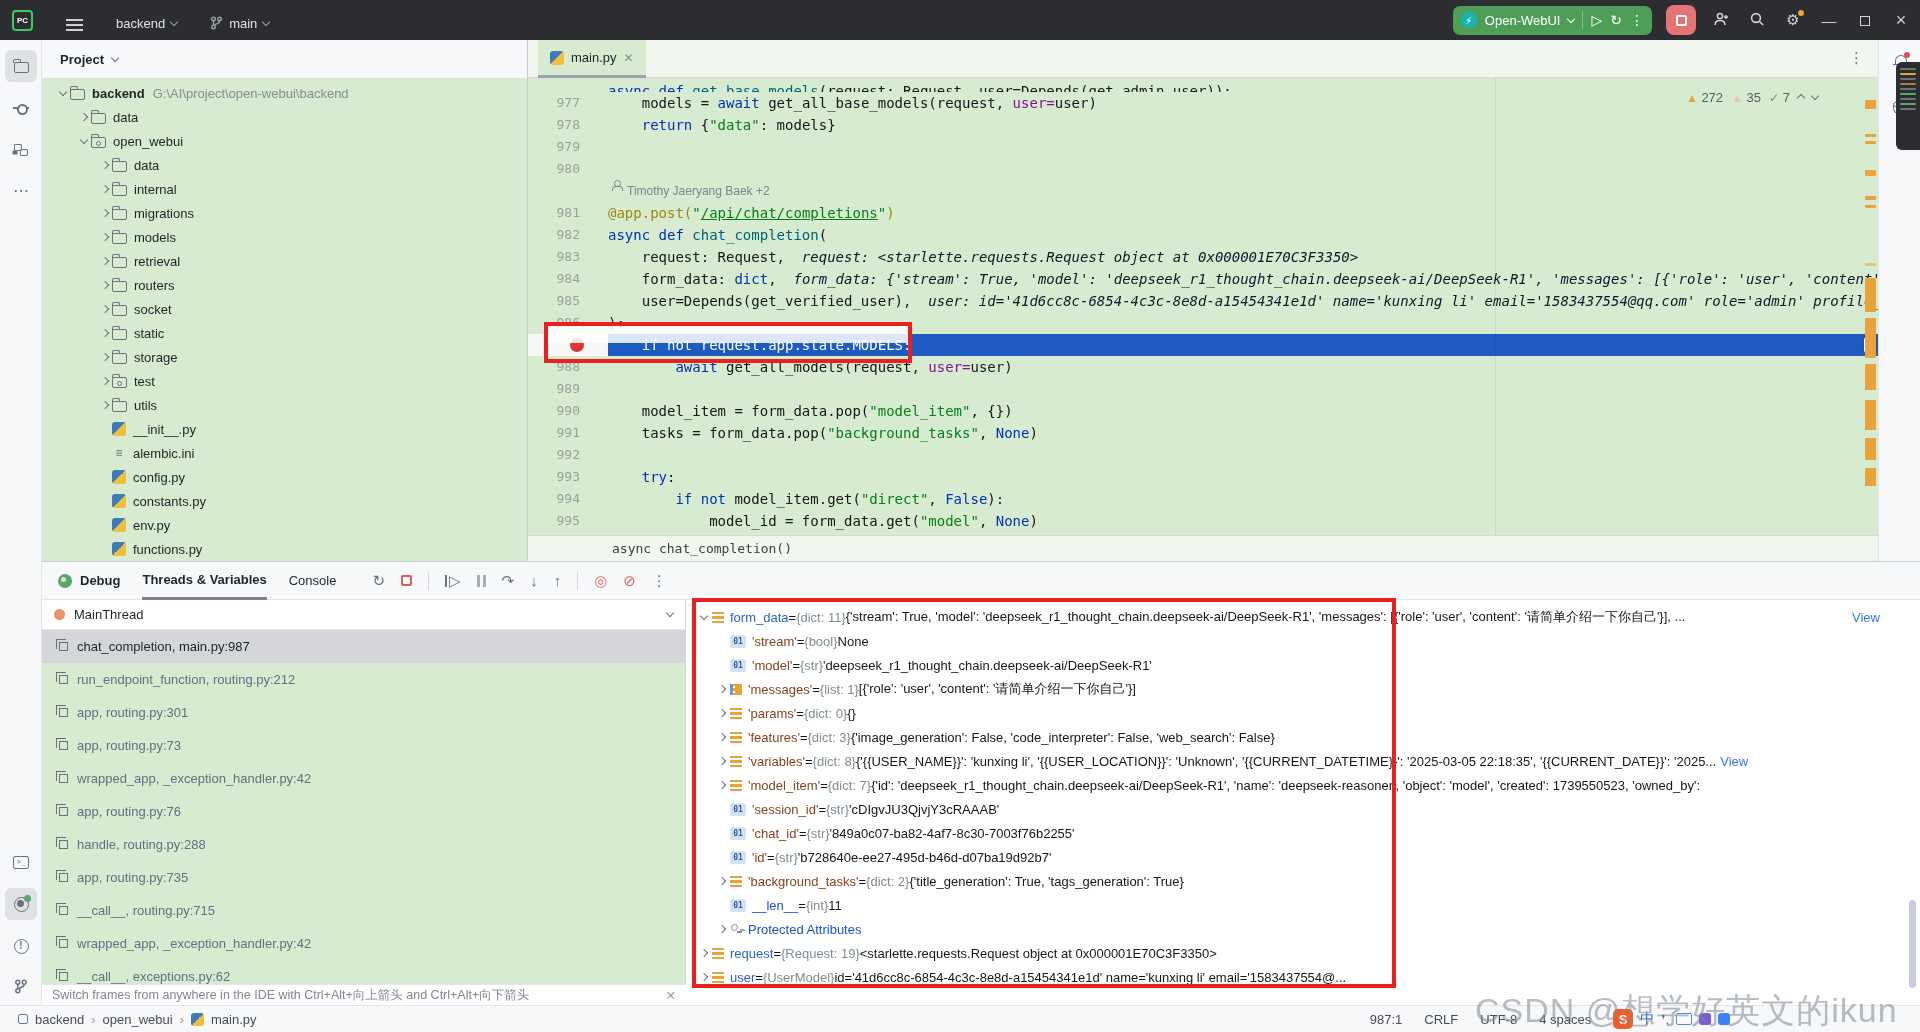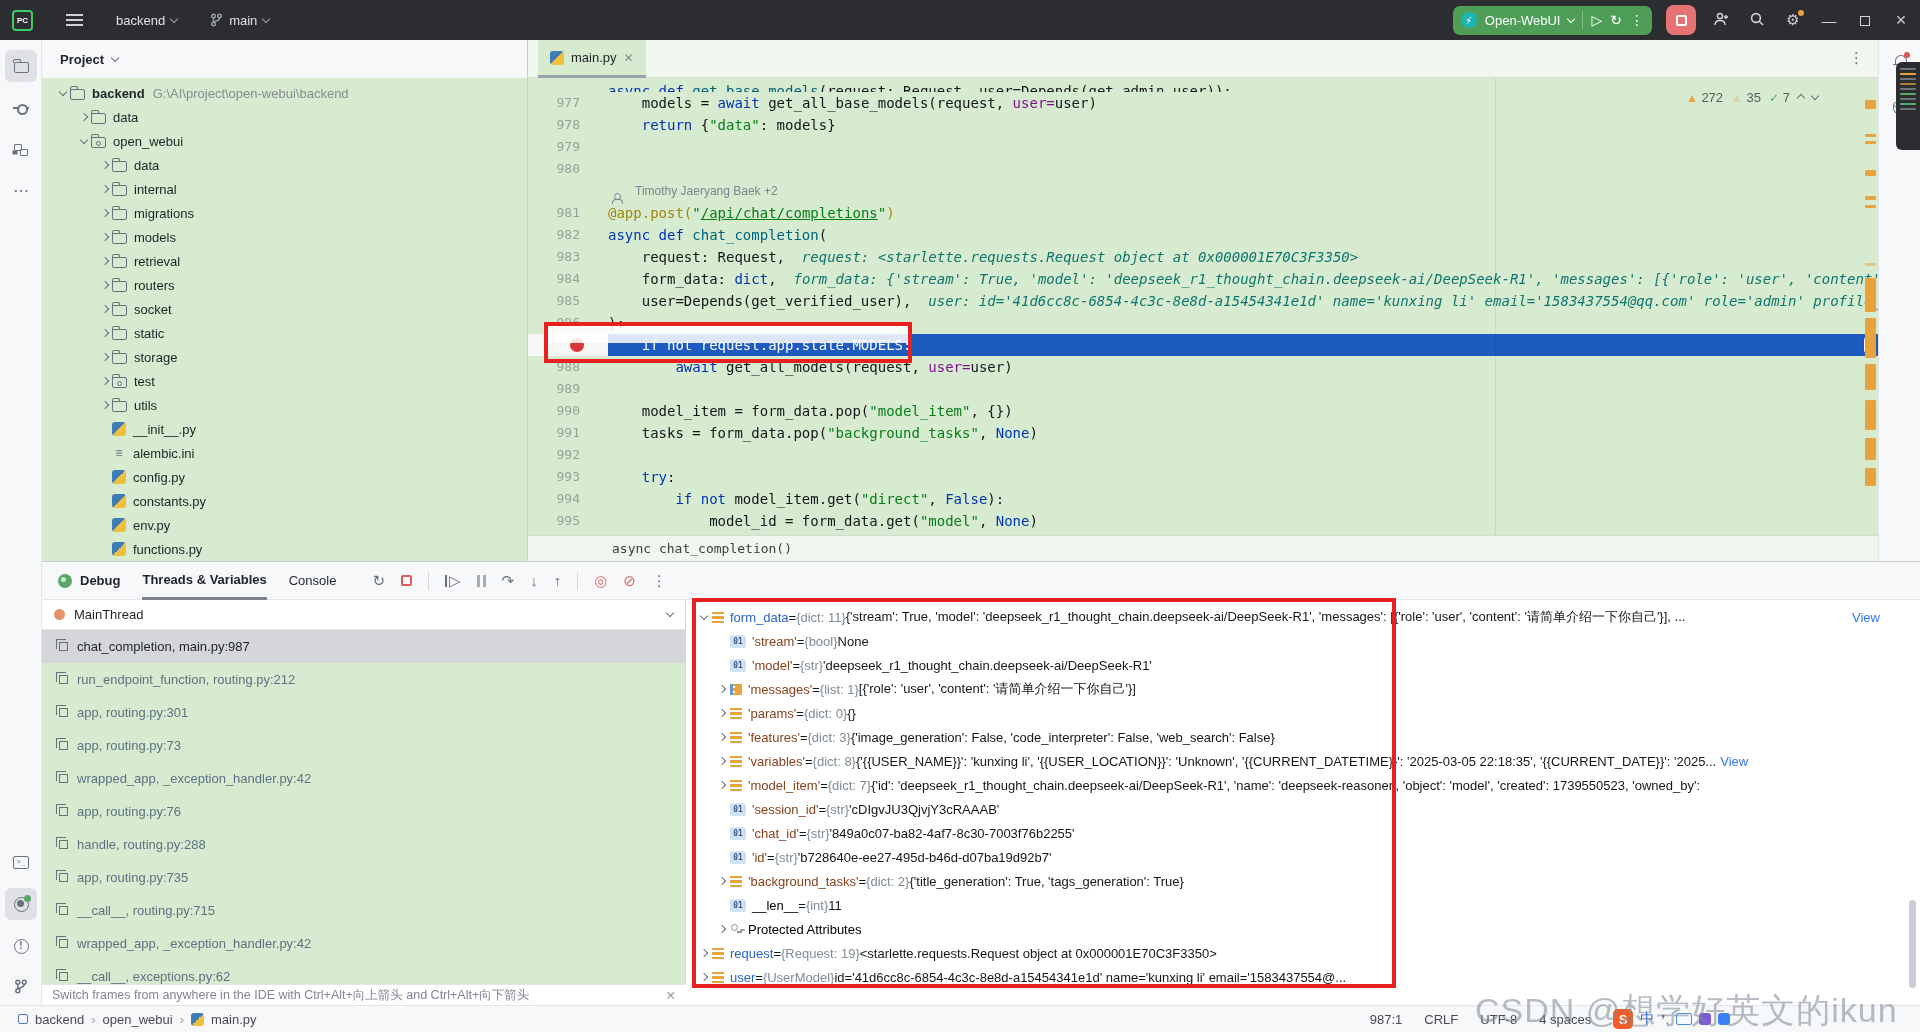--- a/index.html
+++ b/index.html
@@ -1,21 +1,21 @@
 <!DOCTYPE html>
 <html><head>
 <meta charset="utf-8">
 <style>
   *{margin:0;padding:0;box-sizing:border-box}
   html,body{width:1920px;height:1032px;overflow:hidden;background:#fff;
     font-family:"Liberation Sans","DejaVu Sans",sans-serif;font-size:13px;color:#1f2328}
   .abs{position:absolute}
   
   #titlebar{position:absolute;left:0;top:0;width:1920px;height:40px;background:#2b2d30;color:#ced0d6;display:flex;align-items:center}
-  .tb-left{display:flex;align-items:center;gap:33px;padding-left:12px}
+  .tb-left{display:flex;align-items:flex-end;gap:33px;padding-left:12px}
   .pc-logo{width:21px;height:21px;border:2px solid #3fca64;border-radius:4px;color:#fff;font-size:8px;font-weight:bold;display:flex;align-items:center;justify-content:center}
   .burger{width:17px;height:12px;border-top:2px solid #ced0d6;border-bottom:2px solid #ced0d6;position:relative}
   .burger::before{content:"";position:absolute;left:0;top:3px;width:100%;height:2px;background:#ced0d6}
   .tb-item{display:flex;align-items:center;gap:6px;color:#dfe1e5;font-size:13px}
   .chev{width:6px;height:6px;border-right:1.6px solid #9da0a8;border-bottom:1.6px solid #9da0a8;transform:rotate(45deg);margin-top:-3px}
   .chev.r{transform:rotate(-45deg);margin-top:0}
   .chev.dark{border-color:#6c707e}
   .tb-right{position:absolute;right:8px;top:0;height:40px;display:flex;align-items:center;gap:14px}
   .run-pill{height:29px;background:#4f9e58;border-radius:7px;display:flex;align-items:center;color:#fff;padding:0 8px;gap:8px}
   .bolt{width:16px;height:16px;border-radius:50%;background:#1ab5b0;color:#fff;font-size:10px;display:flex;align-items:center;justify-content:center}
@@ -63,25 +63,25 @@
   .tab .x{color:#8a8e96;font-size:12px}
   .tab-kebab{position:absolute;right:14px;top:9px;color:#6c707e;font-size:15px}
   #code{position:absolute;left:0;top:38px;width:100%;height:457px;overflow:hidden;font-family:"DejaVu Sans Mono","Liberation Mono",monospace;font-size:14px;line-height:22px;white-space:pre}
   .crow{height:22px;position:relative;display:flex}
   .crow.clip{height:12px;overflow:hidden}
   .crow.clip .gut{visibility:hidden}
   .gut{flex:none;width:80px;text-align:right;padding-right:28px;color:#98a29a;font-size:13px;position:relative}
   .codetxt{flex:1 1 auto}
   .sg-k{color:#0033b3}.sg-t{color:#14161a}.sg-s{color:#067d17}.sg-su{color:#067d17;text-decoration:underline}
   .sg-d{color:#9e880d}.sg-p{color:#871094}.sg-f{color:#00627a}.sg-w{color:#fff}
-  .inlay{color:#0f766e;font-style:italic}
+  .inlay{color:#0f172a;font-style:italic}
   .crow.blue .codetxt{background:#1e5bc0}
   .crow.blue .gut{background:#f6f7f5}
   .bp-dot{position:absolute;right:24px;top:4px;width:14px;height:14px;border-radius:50%;background:#db3636}
-  .author-row{color:#7c8590;font-size:12px;font-family:"Liberation Sans",sans-serif;display:flex;align-items:flex-end;padding-left:84px;gap:14px}
+  .author-row{color:#7c8590;font-size:12px;font-family:"Liberation Sans",sans-serif;display:flex;align-items:flex-start;padding-left:84px;gap:6px}
   .ico-person{width:9px;height:9px;position:relative}
   .ico-person::before{content:"";position:absolute;left:2px;top:0;width:5px;height:5px;border-radius:50%;border:1.3px solid #7c8590}
   .ico-person::after{content:"";position:absolute;left:0;bottom:-2px;width:9px;height:4px;border:1.3px solid #7c8590;border-bottom:none;border-radius:4px 4px 0 0}
   .guide{position:absolute;left:967px;top:38px;width:1px;height:457px;background:rgba(0,0,0,.07)}
   .stripe{position:absolute;right:0;top:38px;width:16px;height:457px}
   .stripe i{position:absolute;right:2px;width:11px;background:#e8a33d;display:block;border-radius:1px}
   .white-thumb{position:absolute;right:2px;width:12px;height:16px;background:#fff;border-radius:3px;box-shadow:0 0 2px rgba(0,0,0,.3)}
   #ctxline{position:absolute;left:0;top:495px;width:100%;height:26px;background:#f1f6ee;border-top:1px solid #d6dcd4;color:#3c4043;font-size:13px;display:flex;align-items:center;padding-left:84px;font-family:"DejaVu Sans Mono",monospace}
   #inspect{position:absolute;right:60px;top:50px;display:flex;align-items:center;gap:8px;font-size:13px;color:#5a5d63}
   .tri{color:#e8a33d;font-size:12px}.tri.pale{color:#ddcfa8}.tick{color:#59a869;font-size:12px;font-weight:bold}
@@ -127,21 +127,21 @@
   #watchrow .plus{margin-left:auto;margin-right:26px;color:#6c707e;font-size:15px}
   .vrow{height:24px;display:flex;align-items:center;white-space:nowrap;overflow:hidden;font-size:13px}
   .vrow .vchev{flex:none;width:16px;display:flex;justify-content:center}
   .vrow .gap{width:6px;flex:none}
   .ico-dict{flex:none;width:12px;height:11px;background:repeating-linear-gradient(#e8a33d 0 2.4px,transparent 2.4px 4.4px)}
   .ico-list{flex:none;width:12px;height:11px;background:linear-gradient(90deg,#6897d1 0 3px,transparent 3px 5px,#e8a33d 5px),repeating-linear-gradient(#e8a33d 0 2.4px,transparent 2.4px 4.4px)}
   .ico-prim{flex:none;min-width:16px;height:13px;background:#cfe2f6;border-radius:2.5px;color:#3c5a86;font-size:8px;font-weight:bold;display:flex;align-items:center;justify-content:center;font-family:"DejaVu Sans Mono",monospace}
   .ico-key{flex:none;width:12px;height:12px;position:relative}
   .ico-key::before{content:"";position:absolute;left:1px;top:1px;width:5px;height:5px;border:1.5px solid #8a8e96;border-radius:50%}
   .ico-key::after{content:"";position:absolute;left:7px;top:8px;width:5px;height:1.5px;background:#8a8e96;box-shadow:3px -2px 0 -0.2px #8a8e96}
-  .vname-b{color:#2a63c8}.vname-k{color:#84421d}.vname-p{color:#000000}
+  .vname-b{color:#2a63c8}.vname-k{color:#84421d}.vname-p{color:#1d4ed8}
   .vtype{color:#7f8c93}.vval{color:#14161a}
   .view{color:#3574f0;margin-left:auto;padding-right:40px}
   .view.inline{margin-left:4px}
   .vrow.dim{color:#b9bec4;filter:blur(.3px)}
   #vscroll{position:absolute;right:4px;top:300px;width:7px;height:88px;background:#c9cdd6;border-radius:4px}
   
   #statusbar{position:absolute;left:0;top:1005px;width:1920px;height:27px;background:#f7f8fa;border-top:1px solid #e3e5e8;display:flex;align-items:center;color:#494b52}
   #crumbs{display:flex;align-items:center;gap:7px;padding-left:18px}
   .crumb-sep{color:#9a9ea6}
   .mod-ic{width:10px;height:10px;border:1.6px solid #4a7cc9;border-radius:2px}

